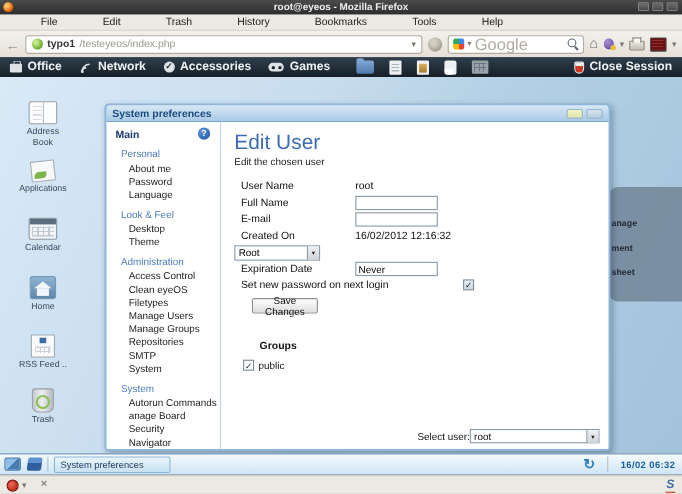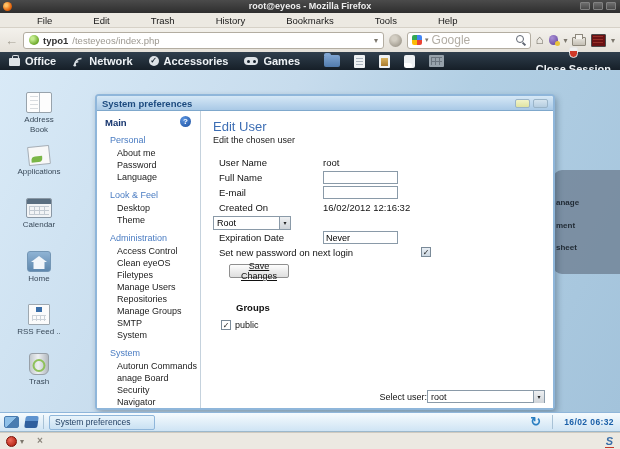--- a/index.html
+++ b/index.html
@@ -27,21 +27,21 @@
     background:radial-gradient(circle at 35% 35%, #c4ec8e 15%, #6aa728 70%, #4c7d18); }
   .url-host { font-size:9.5px; font-weight:bold; color:#333; }
   .url-path { font-size:9.5px; color:#9c9890; }
   .url-chev { margin-left:auto; color:#7c776d; font-size:8px; }
   .reload-btn { width:13px; height:13px; border-radius:50%; flex:none;
     background:radial-gradient(circle at 40% 35%, #d3cec3 20%, #a19b8f 75%, #87816f); }
   .searchbox { width:126px; height:17px; background:#fff; border:1px solid #b3ada1; border-radius:3px; display:flex; align-items:center; padding:0 4px; gap:3px; }
   .google-icon { width:10px; height:10px; border-radius:2px; flex:none;
     background:conic-gradient(#4285f4 0 25%, #ea4335 0 50%, #fbbc05 0 75%, #34a853 0); }
   .sb-chev { color:#7c776d; font-size:7px; }
-  .search-ph { font-size:12px; color:#b2ada4;text-align:right; }
+  .search-ph { font-size:15px; color:#b2ada4;text-align:right; }
   .magnifier { width:10px; height:10px; position:relative; margin-left:auto; flex:none; }
   .magnifier::before { content:""; position:absolute; top:0; left:0; width:6px; height:6px; border:1.5px solid #5f6672; border-radius:50%; }
   .magnifier::after { content:""; position:absolute; bottom:0; right:0; width:4px; height:2px; background:#5f6672; transform:rotate(45deg); }
   .home-glyph { color:#6e6a60; font-size:13px; line-height:14px; }
   .addon-dot { width:10px; height:10px; border-radius:50%; position:relative;
     background:radial-gradient(circle at 35% 30%, #a98fd6, #5c3d96); }
   .addon-dot::after { content:""; position:absolute; bottom:-1px; right:-2px; width:5px; height:5px; border-radius:50%; background:#e8c33a; }
   .chev { color:#7c776d; font-size:8px; }
   .printer { width:14px; height:9px; background:linear-gradient(#e8e5de,#c4bfb4); border:1px solid #8d887c; border-radius:1px; position:relative; margin-top:3px; }
   .printer::before { content:""; position:absolute; top:-4px; left:2px; right:2px; height:4px; background:#f6f4ef; border:1px solid #8d887c; border-bottom:none; }
@@ -63,21 +63,21 @@
   .app-folder::before { content:""; position:absolute; top:-2px; left:0; width:7px; height:3px; background:#7fa5d2; border-radius:2px 2px 0 0; }
   .app-doc { width:11px; height:13px; background:#eef1f3; border-radius:1px; position:relative; }
   .app-doc::after { content:""; position:absolute; top:3px; left:2px; right:2px; height:7px; background:repeating-linear-gradient(#aab4be 0 1px, transparent 1px 3px); }
   .app-doc.img::after { background:linear-gradient(#d8b25e,#a97a2e); height:8px; }
   .app-boot { width:11px; height:13px; background:#eef1f3; border-radius:2px 2px 2px 5px; position:relative; }
   .app-boot::after { content:""; position:absolute; bottom:0; left:0; width:8px; height:5px; background:#fff; border-radius:0 3px 3px 3px; }
   .app-grid { width:15px; height:12px; background:#97a2ab; border-radius:1px; position:relative; }
   .app-grid::after { content:""; position:absolute; inset:2px; background:
      repeating-linear-gradient(90deg,#6c7680 0 1px, transparent 1px 4px),
      repeating-linear-gradient(#6c7680 0 1px, transparent 1px 4px); }
-  .close-session { margin-left:auto; display:flex; align-items:center; gap:5px;flex-direction:column; }
+  .close-session { margin-left:auto; display:flex; align-items:center; gap:5px; }
   .icon-shield { width:9px; height:11px; background:linear-gradient(#f0f0f0 30%, #cf3a28 30%); border:1px solid #e8e8e8; border-radius:2px 2px 5px 5px; }
 
   
   .desktop { position:absolute; top:70px; left:0; width:620px; height:342px;
     background:linear-gradient(118deg, #d9eaf7 0%, #c7dced 38%, #b2cfe4 60%, #a3c3db 100%); }
   .desk-icon { position:absolute; left:12px; width:54px; text-align:center; color:#3a4a5a; font-size:8px; line-height:1.2; }
   .desk-glyph { margin:0 auto 2px; position:relative; }
   .desk-label { max-width:46px; margin:0 auto; }
   .g-addressbook { width:26px; height:21px; background:#fdfdfd; border:1px solid #98a3ac; border-radius:2px; position:relative; }
   .g-addressbook::before { content:""; position:absolute; left:50%; top:0; bottom:0; width:1px; background:#b4bcc4; }
@@ -117,34 +117,34 @@
   .window-body { flex:1; display:flex; overflow:hidden; position:relative; background:#fff; }
 
   .sidebar { width:104px; flex:none; border-right:1px solid #c5d2dd; padding:6px 0 0 4px; position:relative; }
   .sidebar-main { font-size:9.5px; font-weight:bold; color:#16356e; padding-left:4px; height:11px; line-height:11px; }
   .help-icon { position:absolute; top:5px; right:9px; width:11px; height:11px; border-radius:50%; background:radial-gradient(circle at 35% 30%, #5a94e0, #1c4f9e); color:#fff; font-size:8px; font-weight:bold; text-align:center; line-height:11px; }
   .side-section { margin-top:7px; }
   .side-title { font-size:9px; color:#4a7cc2; padding-left:9px; height:11px; line-height:11px; margin-bottom:1px; }
   .side-item { font-size:9px; color:#222; padding-left:16px; height:12px; line-height:12px; }
 
   .content { flex:1; padding:8px 0 0 12px; position:relative; }
-  .content-heading { font-size:13px; color:#3d6eb4; }
+  .content-heading { font-size:19px; color:#3d6eb4; }
   .content-sub { font-size:9px; color:#222; margin-top:1px; }
   .form { margin-top:10px; }
   .form-row { display:flex; align-items:center; height:15px; position:relative; }
   .form-label { width:110px; padding-left:6px; font-size:9.5px; color:#111; flex:none; }
   .form-label.wide { width:auto; }
   .form-value { font-size:9.5px; color:#111; }
   .form-input { width:75px; height:13px; border:1px solid #8a9aa8; background:#fff; font-size:9px; padding:0 2px; font-family:"Liberation Sans",sans-serif; }
   .form-select { width:78px; height:14px; border:1px solid #8a9aa8; background:#fff; display:flex; align-items:center; font-size:9px; padding-left:3px; }
   .select-arrow { margin-left:auto; width:11px; height:12px; background:linear-gradient(#eef0f2,#cfd4d9); border-left:1px solid #8a9aa8; font-size:6px; color:#222; display:flex; align-items:center; justify-content:center; }
   .checkbox { width:10px; height:10px; border:1px solid #7a8a98; background:#fff; font-size:8px; line-height:10px; text-align:center; color:#1a1a1a; }
   .checkbox.bevel { background:linear-gradient(#e8eef4,#cdd8e2); }
   .pw-check { position:absolute; left:208px; top:2px; }
-  .save-btn { margin:4px 0 0 16px; width:60px; height:14px; background:linear-gradient(#fdfdfd,#dedede); border:1px solid #8f8f8f; border-radius:2px; font-size:9px; color:#111; font-family:"Liberation Sans",sans-serif; display:flex; align-items:center; justify-content:center;text-decoration:underline; }
+  .save-btn { margin:4px 0 0 16px; width:60px; height:14px; background:linear-gradient(#fdfdfd,#dedede); border:1px solid #8f8f8f; border-radius:2px; font-size:9px; color:#111; font-family:"Liberation Sans",sans-serif; display:flex; align-items:center; justify-content:center; }
   .groups-title { margin:24px 0 0 23px; font-size:9.5px; font-weight:bold; color:#111; }
   .group-item { margin:7px 0 0 8px; display:flex; align-items:center; gap:4px; font-size:9px; color:#111; }
   .select-user-row { position:absolute; bottom:5px; right:8px; display:flex; align-items:center; gap:0; font-size:9px; color:#111; }
   .select-user { width:118px; height:13px; border:1px solid #8a9aa8; background:#fff; display:flex; align-items:center; font-size:9px; padding-left:3px; }
 
   
   .eyeos-taskbar { position:absolute; top:412px; left:0; width:620px; height:20px;
     background:linear-gradient(#f6fbfe,#cfe4f4); border-top:1px solid #8fb6da; border-bottom:1px solid #9cb8cc;
     display:flex; align-items:center; padding:0 4px; }
   .tb-screen { width:15px; height:12px; border:1px solid #4a7cb0; border-radius:2px; background:linear-gradient(135deg,#8fc0e8 50%,#4a7cb0 50%); }
@@ -305,22 +305,22 @@
             <div class="side-item">Desktop</div>
             <div class="side-item">Theme</div>
           </div>
 
           <div class="side-section">
             <div class="side-title">Administration</div>
             <div class="side-item">Access Control</div>
             <div class="side-item">Clean eyeOS</div>
             <div class="side-item">Filetypes</div>
             <div class="side-item">Manage Users</div>
+            <div class="side-item">Manage Groups</div>
             <div class="side-item">Repositories</div>
-            <div class="side-item">Manage Groups</div>
             <div class="side-item">SMTP</div>
             <div class="side-item">System</div>
           </div>
 
           <div class="side-section">
             <div class="side-title">System</div>
             <div class="side-item">Autorun Commands</div>
             <div class="side-item">anage Board</div>
             <div class="side-item">Security</div>
             <div class="side-item">Navigator</div>

